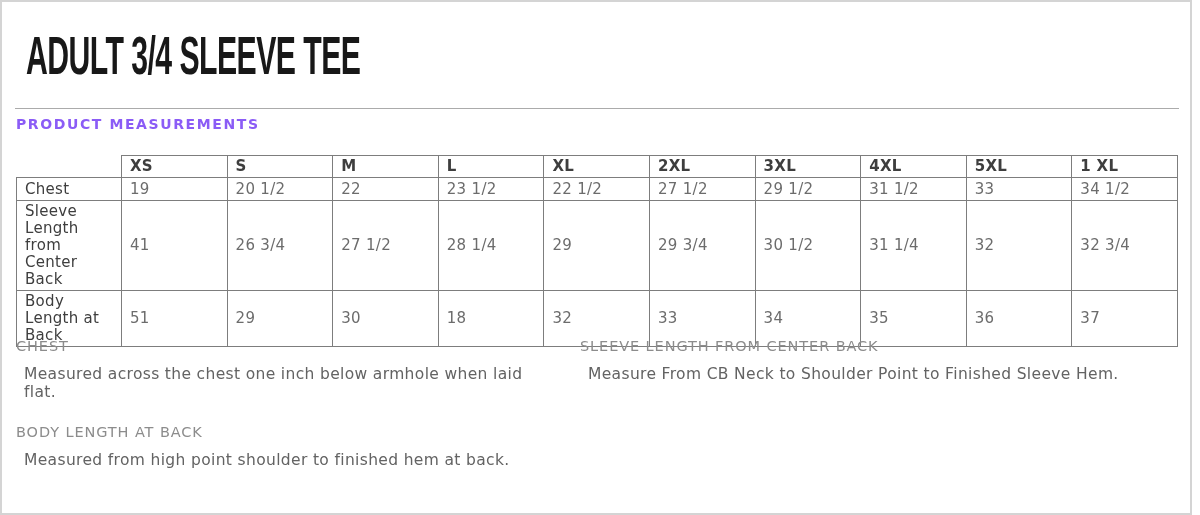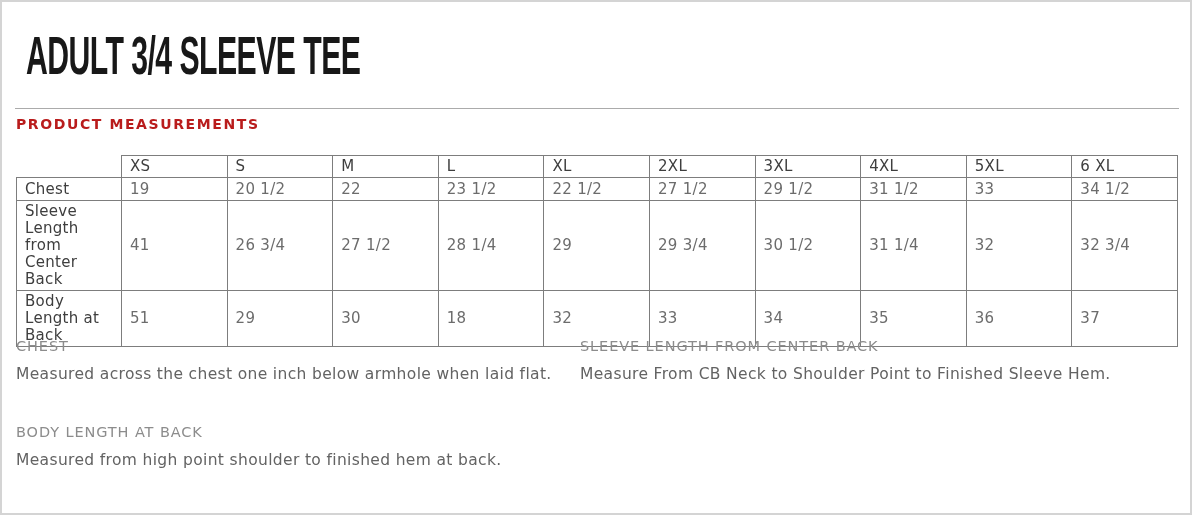--- a/index.html
+++ b/index.html
@@ -35,21 +35,21 @@
     height: 1px;
     background: #ababab;
   }
   .measurements-heading {
     position: absolute;
     left: 14px;
     top: 114px;
     font-size: 14px;
     font-weight: bold;
     letter-spacing: 1.6px;
-    color: #b91c1c;
+    color: #8b5cf6;
   }
   table.size-chart {
     position: absolute;
     left: 14px;
     top: 153px;
     width: 1162px;
     border-collapse: collapse;
     table-layout: fixed;
     font-size: 15px;
   }
@@ -62,40 +62,40 @@
     white-space: normal;
   }
   table.size-chart td.corner {
     border: none;
     background: transparent;
   }
   tr.header-row { height: 22px; }
   tr.row-chest { height: 23px; }
   tr.row-sleeve { height: 57px; }
   tr.row-body { height: 45px; }
-  td.size-header { color: #3e3e3e; letter-spacing: 0.3px; }
+  td.size-header { color: #3e3e3e; letter-spacing: 0.3px; font-weight: bold; }
   td.row-label { color: #3e3e3e; letter-spacing: 0.3px; }
   td.value-cell { color: #6c6c6c; letter-spacing: 0.3px; }
   .definition {
     position: absolute;
   }
   .def-chest { left: 14px; top: 336px; width: 545px; }
   .def-sleeve { left: 578px; top: 336px; width: 610px; }
   .def-body { left: 14px; top: 422px; width: 610px; }
   .definition .def-heading {
     font-size: 14.5px;
     color: #8c8c8c;
     letter-spacing: 0.9px;
     margin: 0 0 11px 0;
   }
   .definition .def-text {
     font-size: 15.5px;
     color: #636363;
     letter-spacing: 0.35px;
-    margin: 0;
+    margin: 8px;
   }
 </style>
 </head>
 <body>
 
 <div class="page">
 
   <div class="title">ADULT 3/4 SLEEVE TEE</div>
 
   <div class="divider"></div>
@@ -121,21 +121,21 @@
         <td class="corner"></td>
         <td class="size-header">XS</td>
         <td class="size-header">S</td>
         <td class="size-header">M</td>
         <td class="size-header">L</td>
         <td class="size-header">XL</td>
         <td class="size-header">2XL</td>
         <td class="size-header">3XL</td>
         <td class="size-header">4XL</td>
         <td class="size-header">5XL</td>
-        <td class="size-header">6 XL</td>
+        <td class="size-header">1 XL</td>
       </tr>
       <tr class="row-chest">
         <td class="row-label">Chest</td>
         <td class="value-cell">19</td>
         <td class="value-cell">20 1/2</td>
         <td class="value-cell">22</td>
         <td class="value-cell">23 1/2</td>
         <td class="value-cell">22 1/2</td>
         <td class="value-cell">27 1/2</td>
         <td class="value-cell">29 1/2</td>

